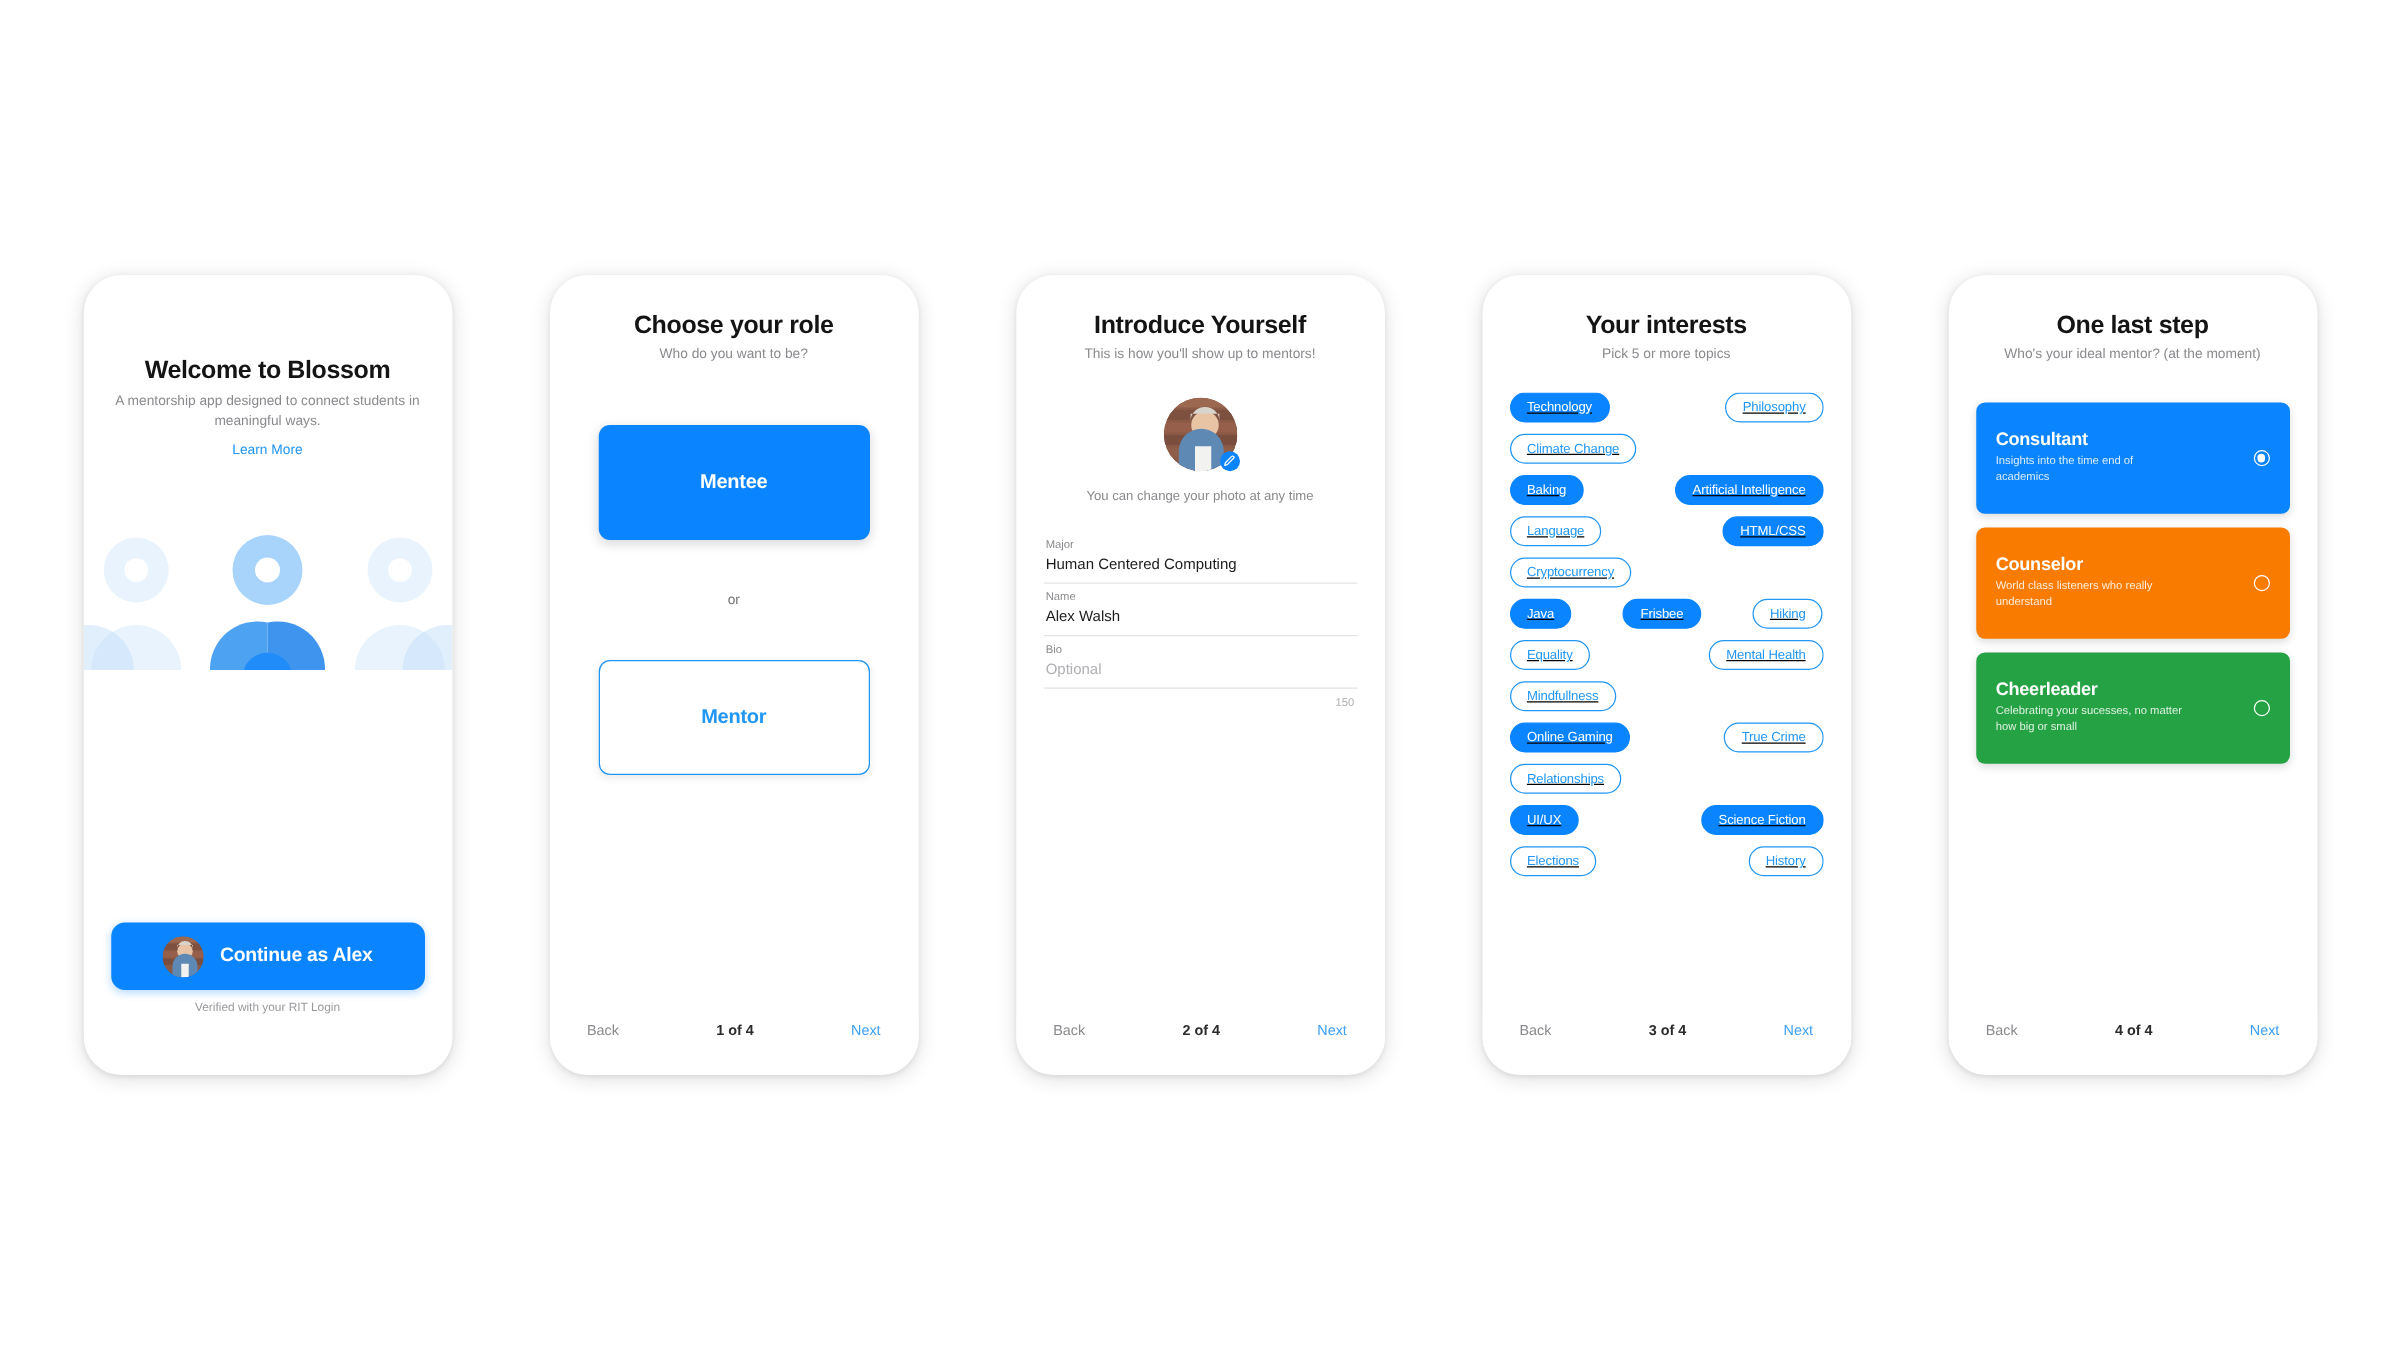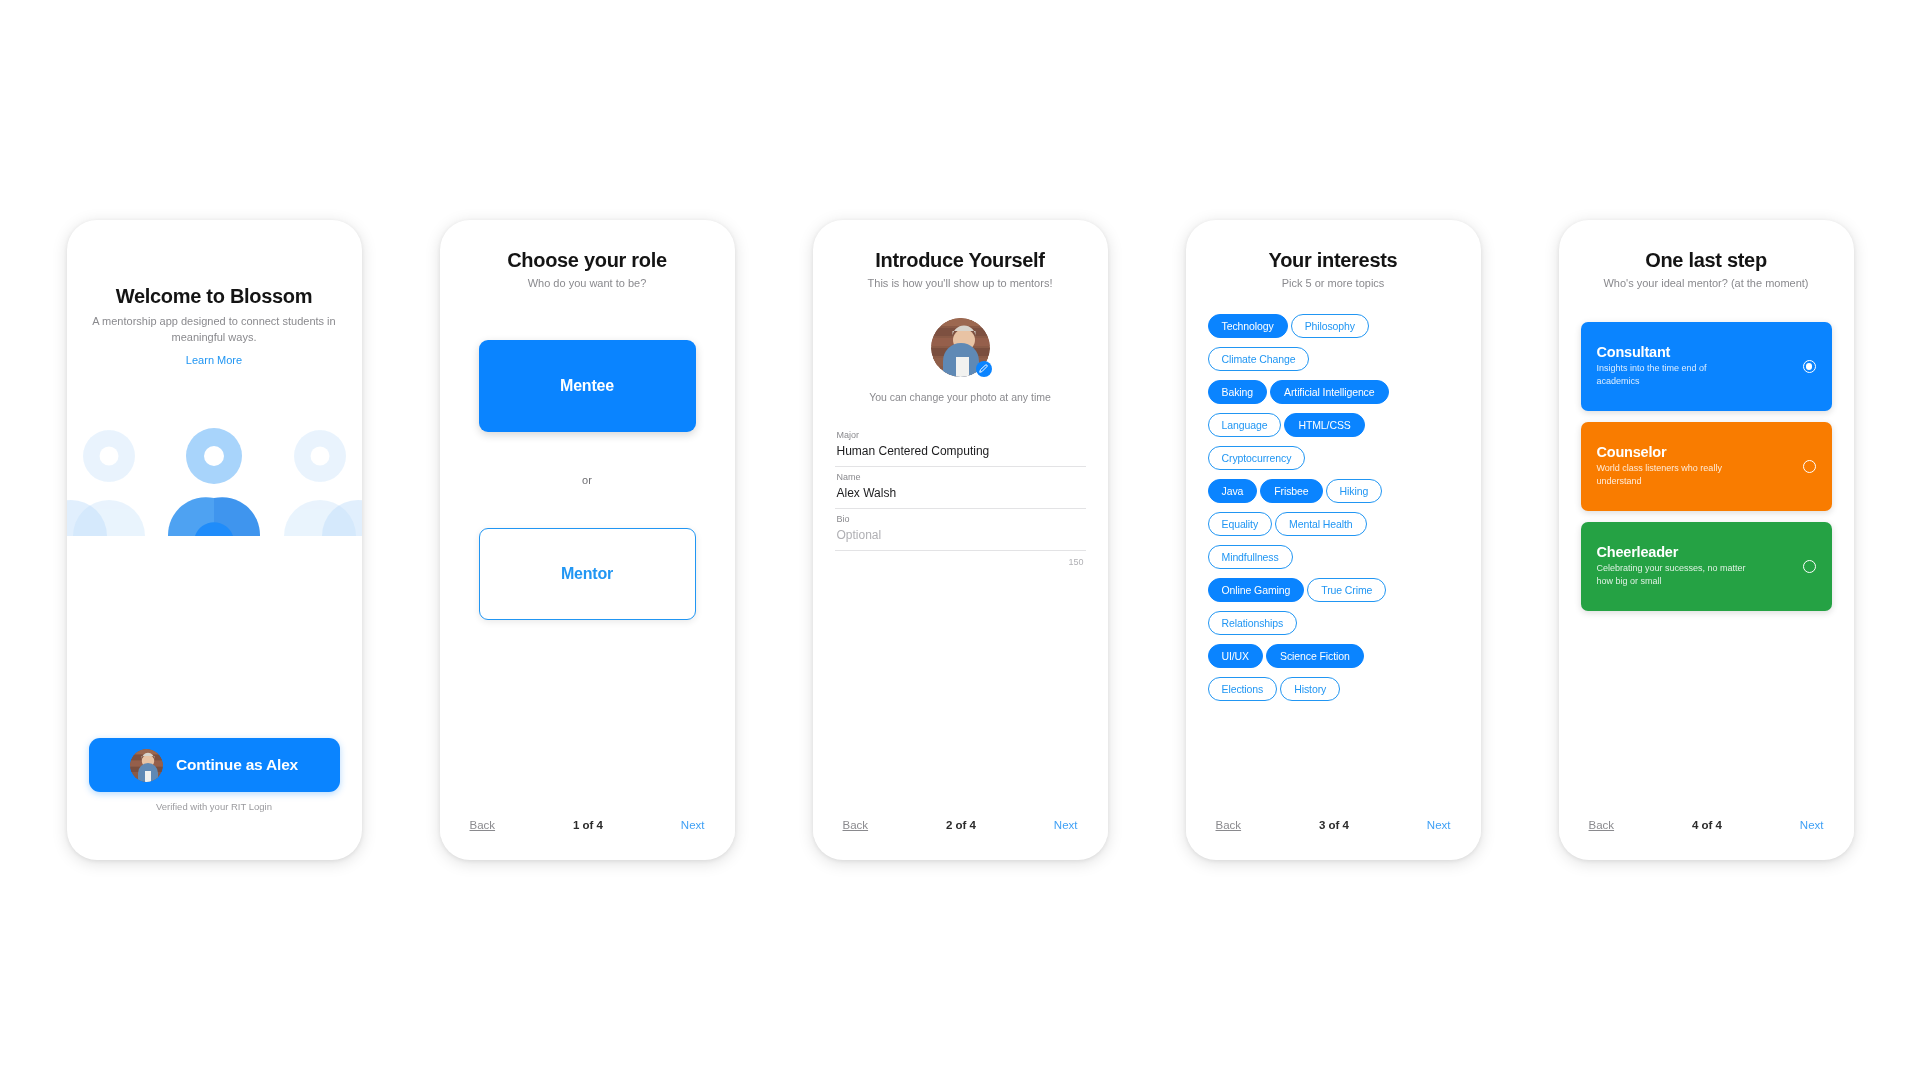--- a/index.html
+++ b/index.html
@@ -69,21 +69,21 @@
     position: absolute;
     left: 0; right: 0; bottom: 22px;
     padding: 0 30px;
     display: flex;
     align-items: center;
     justify-content: space-between;
     background: #ffffff;
     height: 26px;
     z-index: 5;
   }
-  .footer-back { font-size: 11.5px; color: #8a8a8e; text-decoration: underline; }
+  .footer-back { font-size: 11.5px; color: #8a8a8e; }
   .footer-page { font-size: 11.5px; color: #2b2b2b; font-weight: bold; }
   .footer-next { font-size: 11.5px; color: #3fa0f5; }
 
   
   .s1-title-wrap { margin-top: 36px; }
   .illus {
     position: absolute;
     left: 0; right: 0;
     top: 198px;
     height: 120px;
@@ -232,23 +232,24 @@
 
   
   .chips-viewport {
     margin-top: 22px;
     position: relative;
     height: 400px;
     overflow: hidden;
   }
   .chips-row {
     display: flex;
-    justify-content: flex-start;
+    justify-content: space-between;
     gap: 3px;
     margin-bottom: 9px;
+    text-decoration: underline;
   }
   .chip {
     height: 24px;
     padding: 0 13px;
     border-radius: 13px;
     display: inline-flex;
     align-items: center;
     justify-content: center;
     font-size: 10.5px;
     white-space: nowrap;

